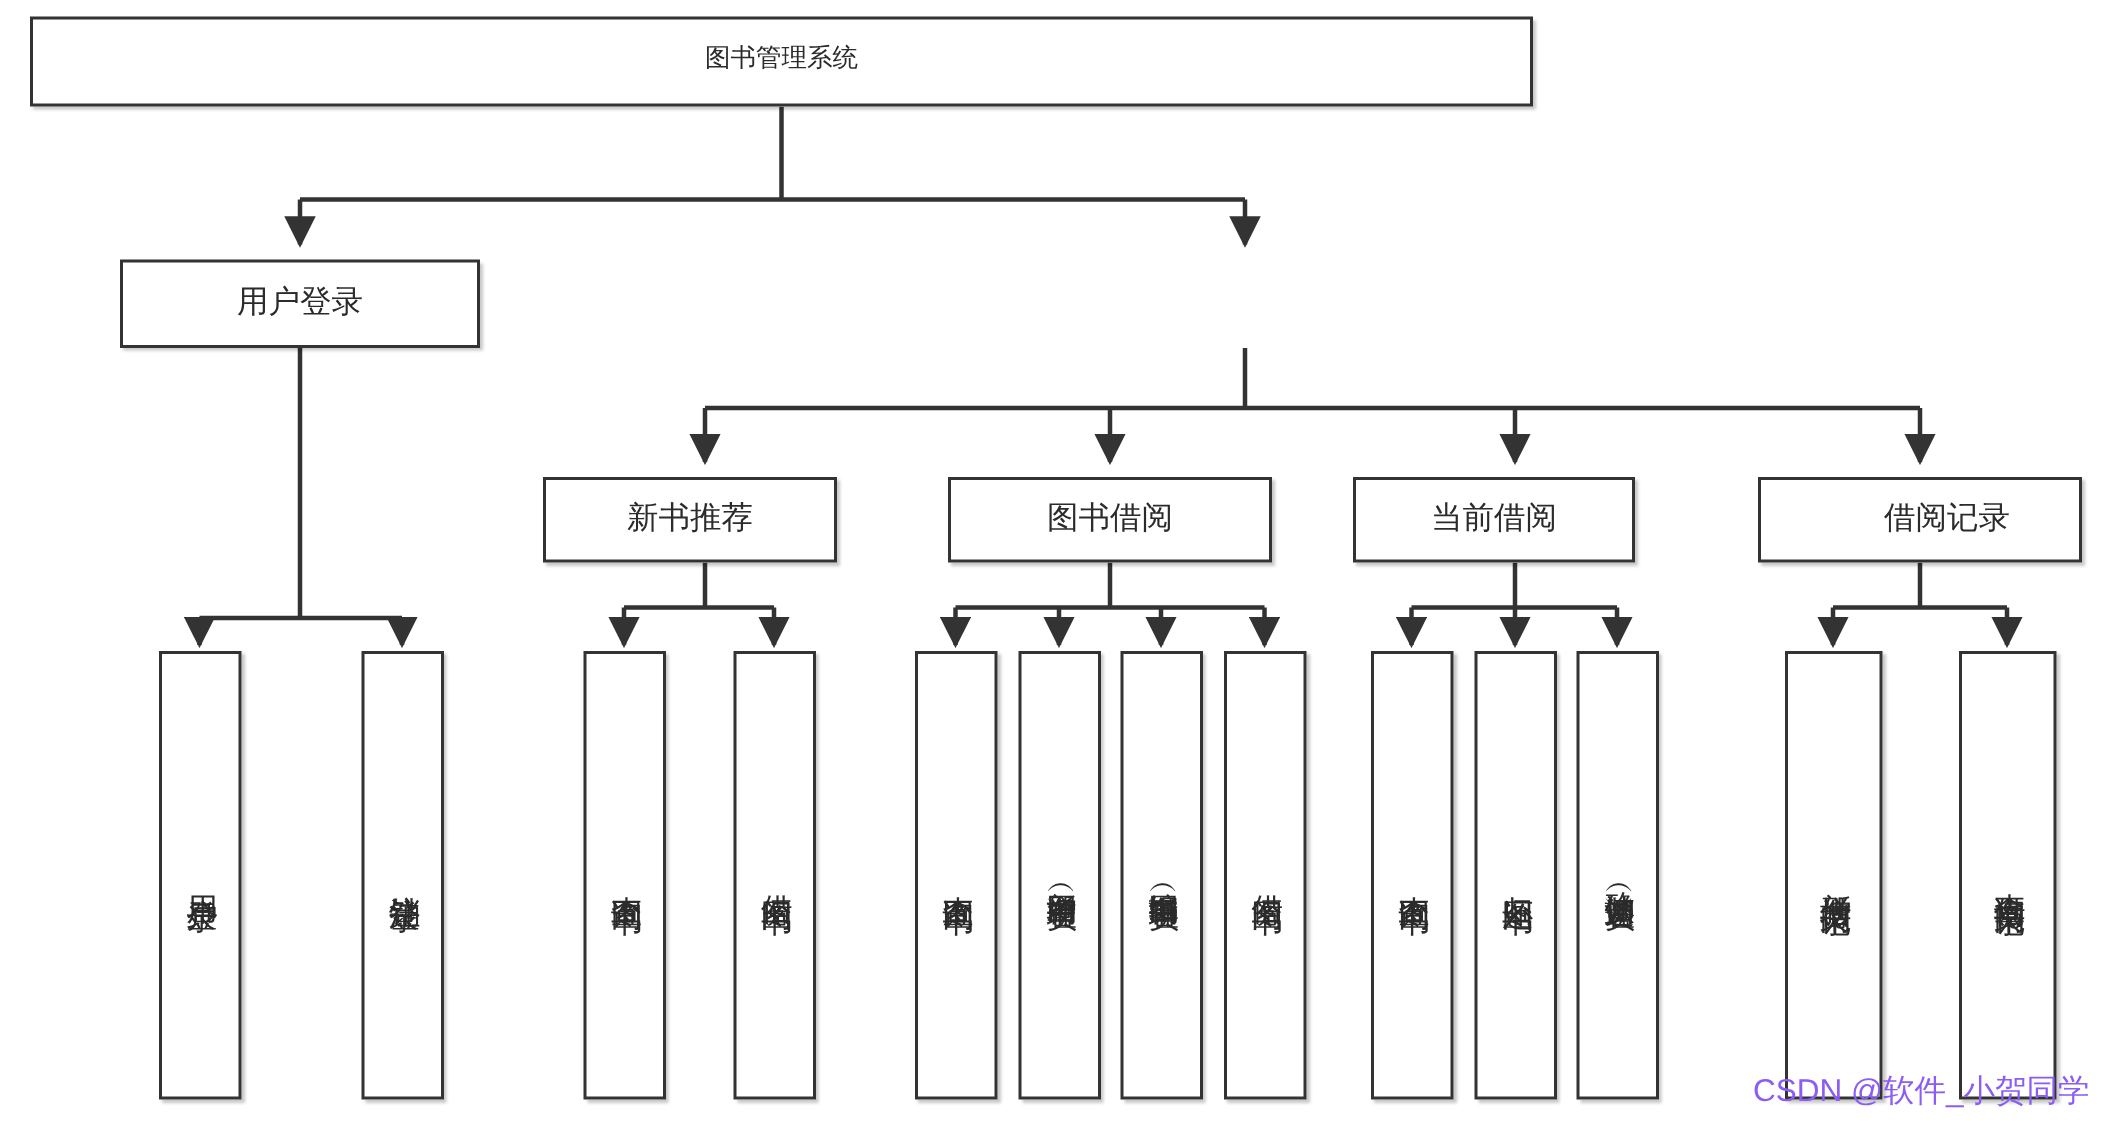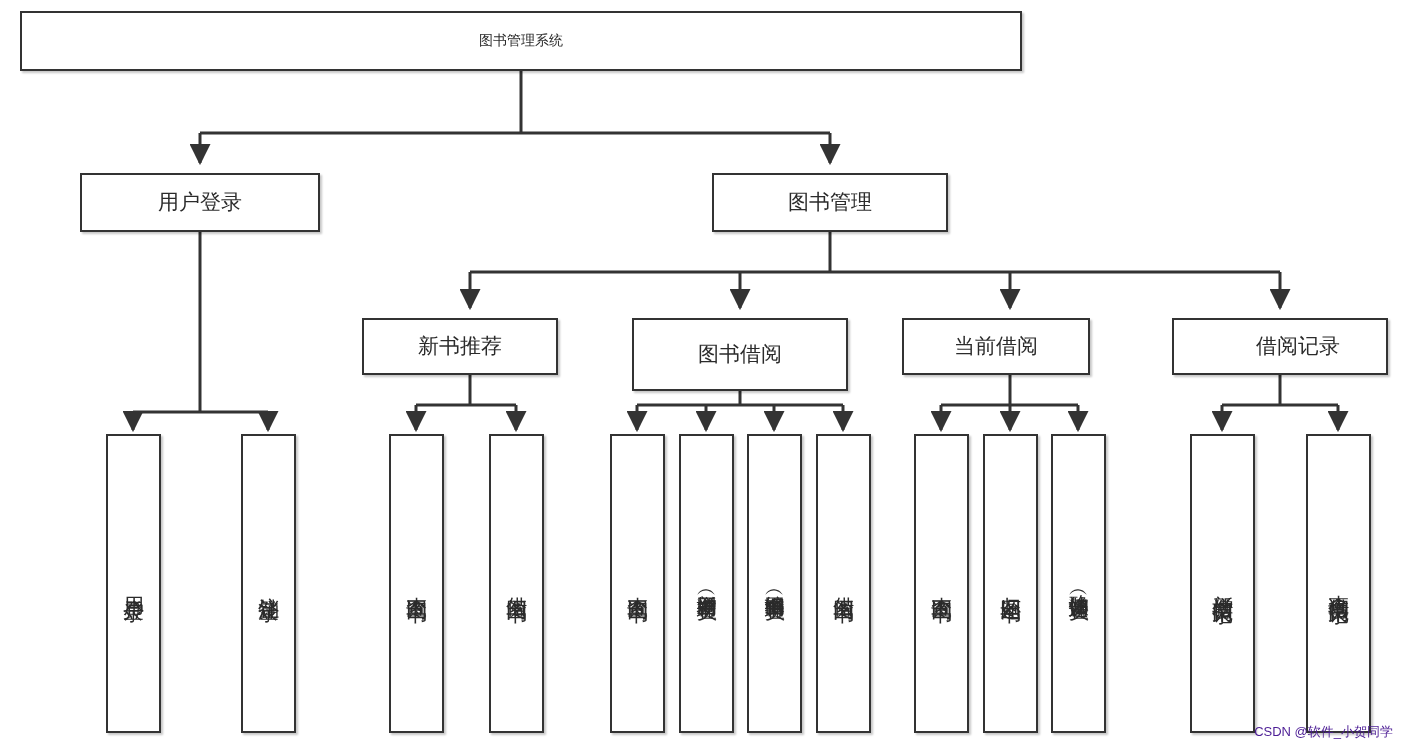--- a/index.html
+++ b/index.html
@@ -38,21 +38,22 @@
   .node .label {
     display: block;
     text-align: center;
     line-height: 1.25;
     white-space: nowrap;
   }
   .node.horiz .label {
     font-size: 21px;
   }
   .node.title .label {
-    font-size: 14px;
+    font-size: 17px;
+    font-family: Liberation Mono, monospace;
   }
   
   .node.vert {
     align-items: center;
     justify-content: center;
     padding: 6px 0;
   }
   .node.vert .label {
     writing-mode: vertical-rl;
     text-orientation: upright;
@@ -63,22 +64,22 @@
     max-height: 100%;
   }
   .node.vert.tall .label {
     font-size: 20px;
     letter-spacing: 1px;
   }
   #watermark {
     position: absolute;
     right: 12px;
     bottom: 6px;
-    font-size: 13px;
-    color: #4c1d95;
+    font-size: 21px;
+    color: #8b5cf6;
     white-space: nowrap;
     z-index: 5;
   }
 </style>
 </head>
 <body>
 
 <div id="canvas">
 
   <svg id="wires" viewBox="0 0 1405 747" xmlns="http://www.w3.org/2000/svg">
@@ -131,28 +132,25 @@
     </g>
   </svg>
 
   <div class="node title horiz" style="left:20px; top:11px; width:1002px; height:60px;">
     <span class="label">图书管理系统</span>
   </div>
 
   <div class="node horiz" style="left:80px; top:173px; width:240px; height:59px;">
     <span class="label">用户登录</span>
   </div>
-  <div class="node horiz" style="left:712px; top:173px; width:236px; height:59px;">
-    <span class="label">图书管理</span>
-  </div>
 
   <div class="node horiz" style="left:362px; top:318px; width:196px; height:57px;">
     <span class="label">新书推荐</span>
   </div>
-  <div class="node horiz" style="left:632px; top:318px; width:216px; height:73px;">
+  <div class="node horiz" style="left:632px; top:318px; width:216px; height:57px;">
     <span class="label">图书借阅</span>
   </div>
   <div class="node horiz" style="left:902px; top:318px; width:188px; height:57px;">
     <span class="label">当前借阅</span>
   </div>
   <div class="node horiz" style="left:1172px; top:318px; width:216px; height:57px;padding-left:36px;">
     <span class="label">借阅记录</span>
   </div>
 
   <div class="node vert" style="left:106px; top:434px; width:55px; height:299px;">

